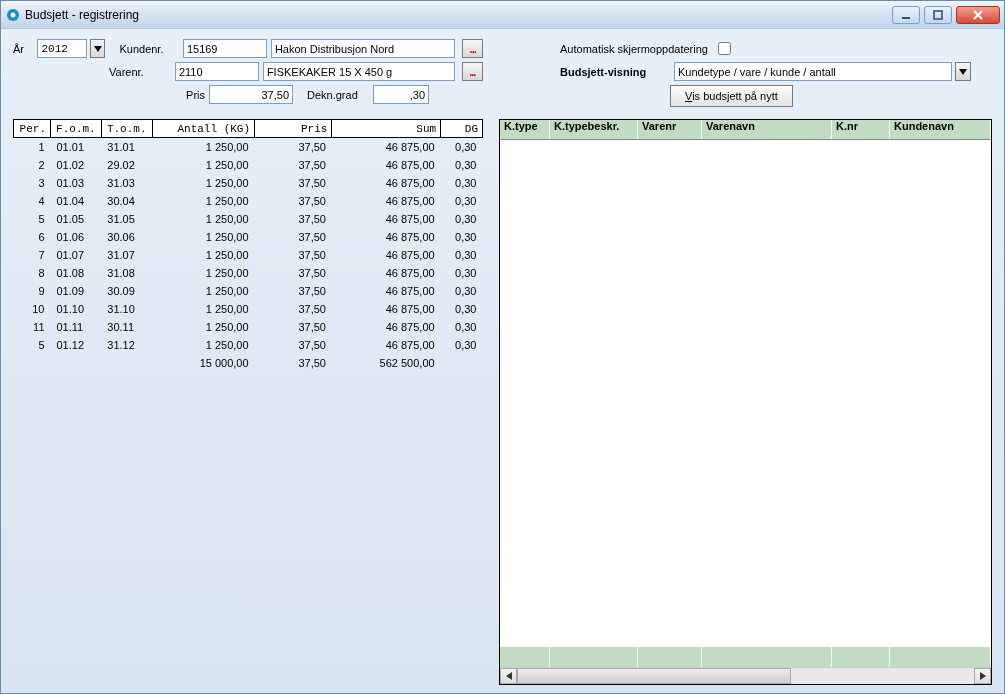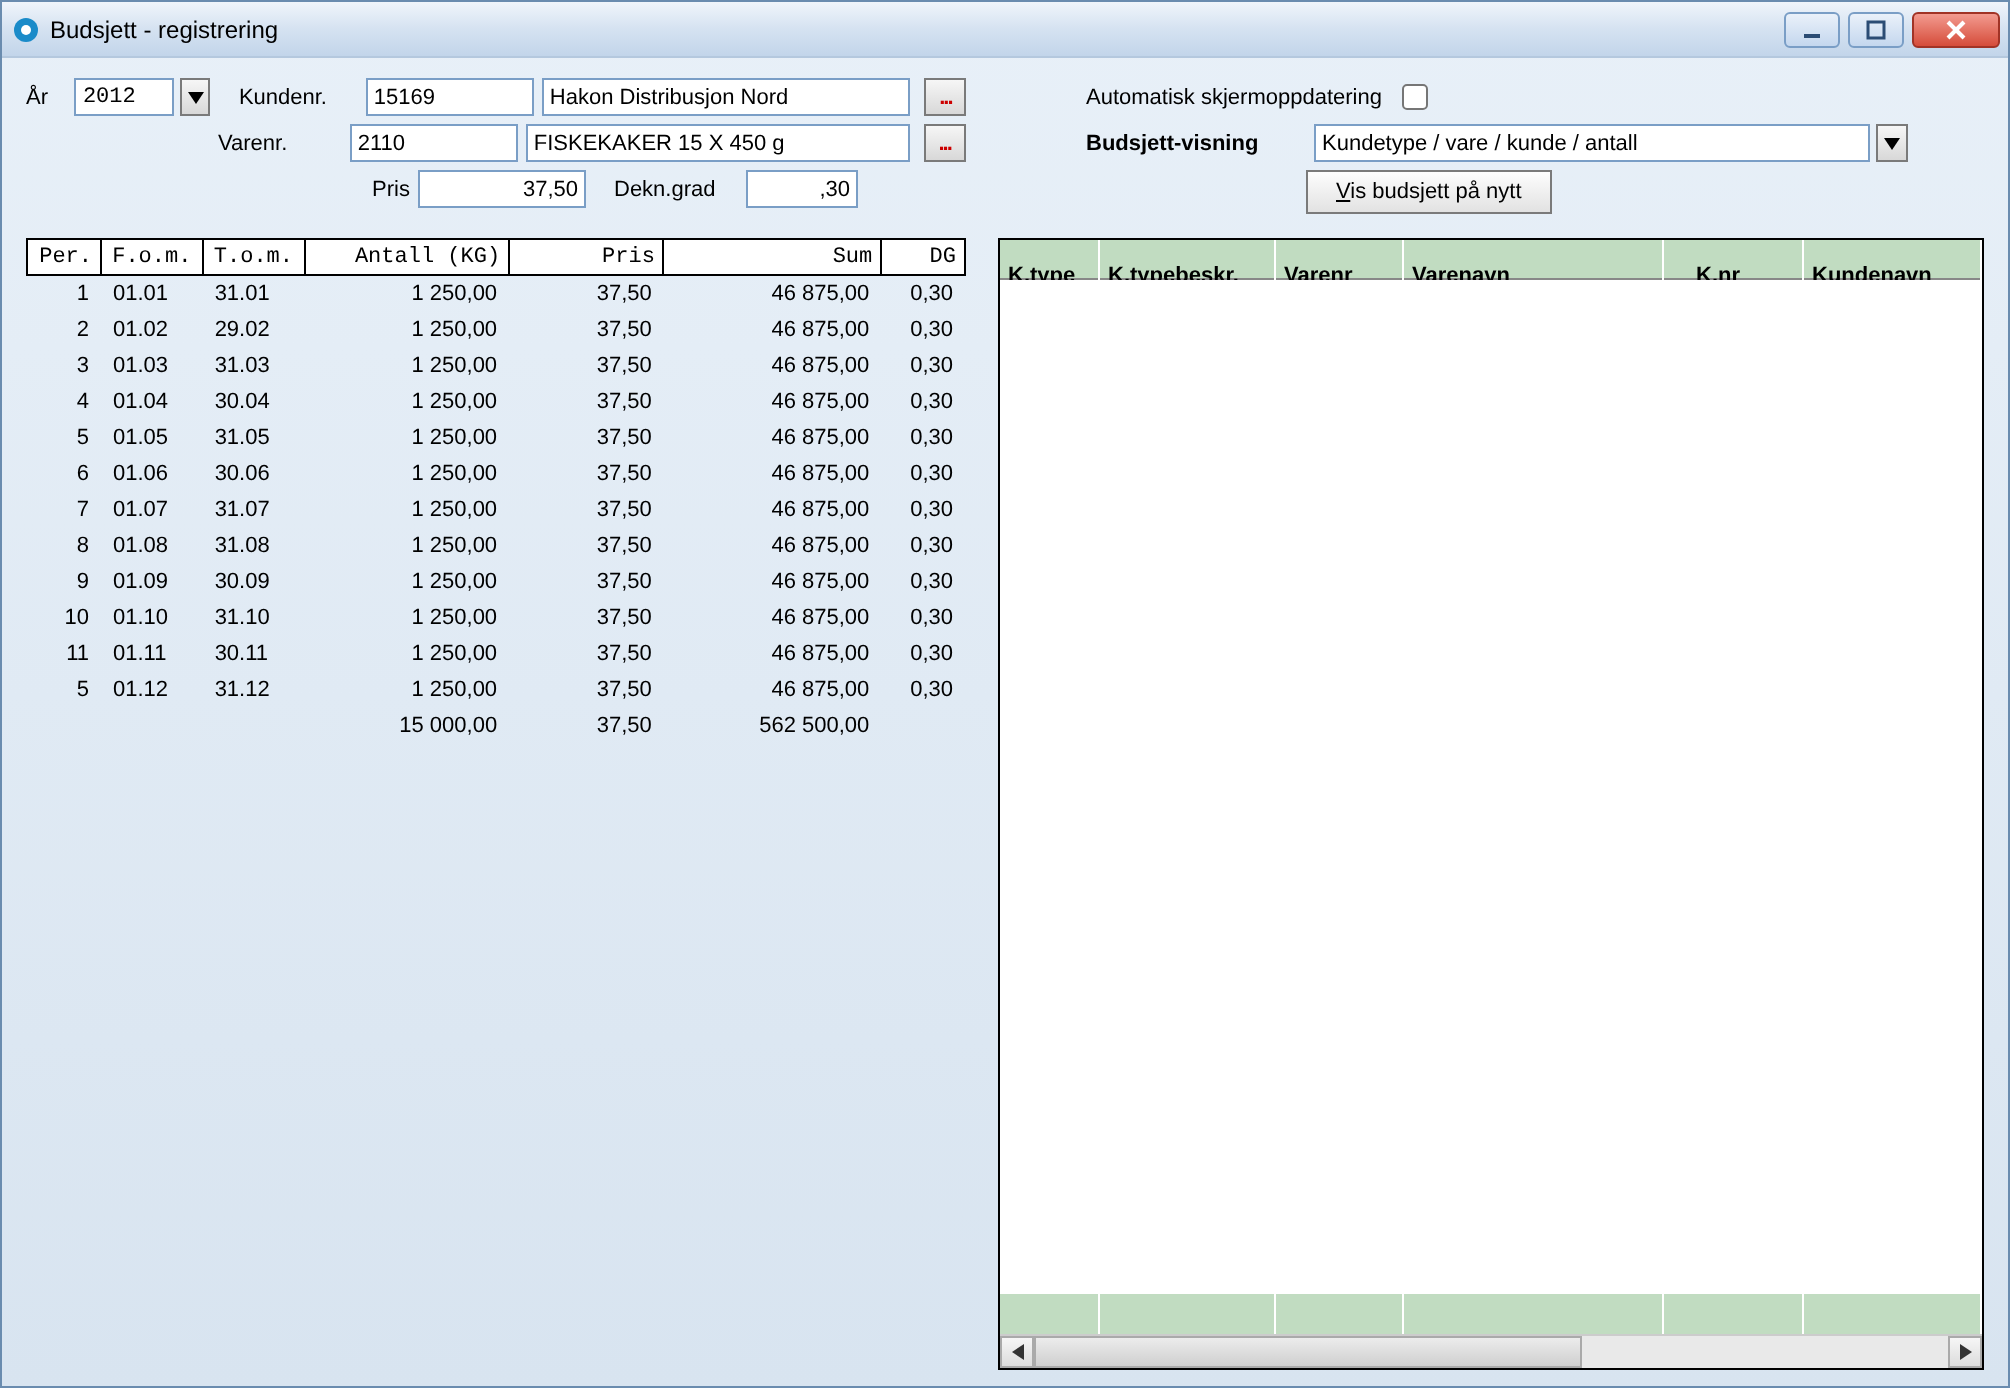--- a/index.html
+++ b/index.html
@@ -50,21 +50,21 @@
   }
   .content {
     flex: 1;
     display: flex;
     flex-direction: column;
     padding: 10px 12px 8px 12px;
   }
   .top-form {
     display: grid;
     grid-template-columns: 470px 1fr;
-    gap: 30px;
+    gap: 47px;
     margin-bottom: 8px;
   }
   .form-left { }
   .form-right { padding-left: 30px; }
   .row { display: flex; align-items: center; margin-bottom: 4px; gap: 4px; }
   .lbl-year { width: 22px; }
   .lbl-kundenr { width: 64px; margin-left: 10px; }
   .lbl-varenr { width: 64px; margin-left: 96px; }
   .lbl-pris { width: 30px; margin-left: 162px; text-align: right; }
   .lbl-dekn { width: 62px; margin-left: 10px; }
@@ -157,21 +157,21 @@
     min-height: 0;
   }
   .right-header {
     display: flex;
     background: #c1dcc1;
     border-bottom: 1px solid #888;
     height: 20px;
     font-weight: bold;
   }
   .right-header > div {
-    padding: 12px 4px;
+    padding: 0 4px;
     border-right: 1px solid #fff;
     white-space: nowrap;
     overflow: hidden;
   }
   .right-body { flex: 1; background: #fff; }
   .right-footer {
     display: flex;
     background: #c1dcc1;
     height: 20px;
   }
@@ -197,21 +197,21 @@
   .bottom-bar {
     display: flex;
     justify-content: space-between;
     padding-top: 10px;
   }
   .ul { text-decoration: underline; }
   .col-ktype { width: 50px; }
   .col-ktbesk { width: 88px; }
   .col-varenr { width: 64px; }
   .col-varenavn { width: 130px; }
-  .col-knr { width: 58px; margin-left: 12px; }
+  .col-knr { width: 58px; }
   .col-kundenavn { flex: 1; }
 </style>
 </head>
 <body>
 
 <div class="window">
   <div class="titlebar">
     <span class="title-icon">
       <svg width="16" height="16" viewBox="0 0 16 16">
           <circle cx="8" cy="8" r="6" fill="#1a8bc9"></circle>

